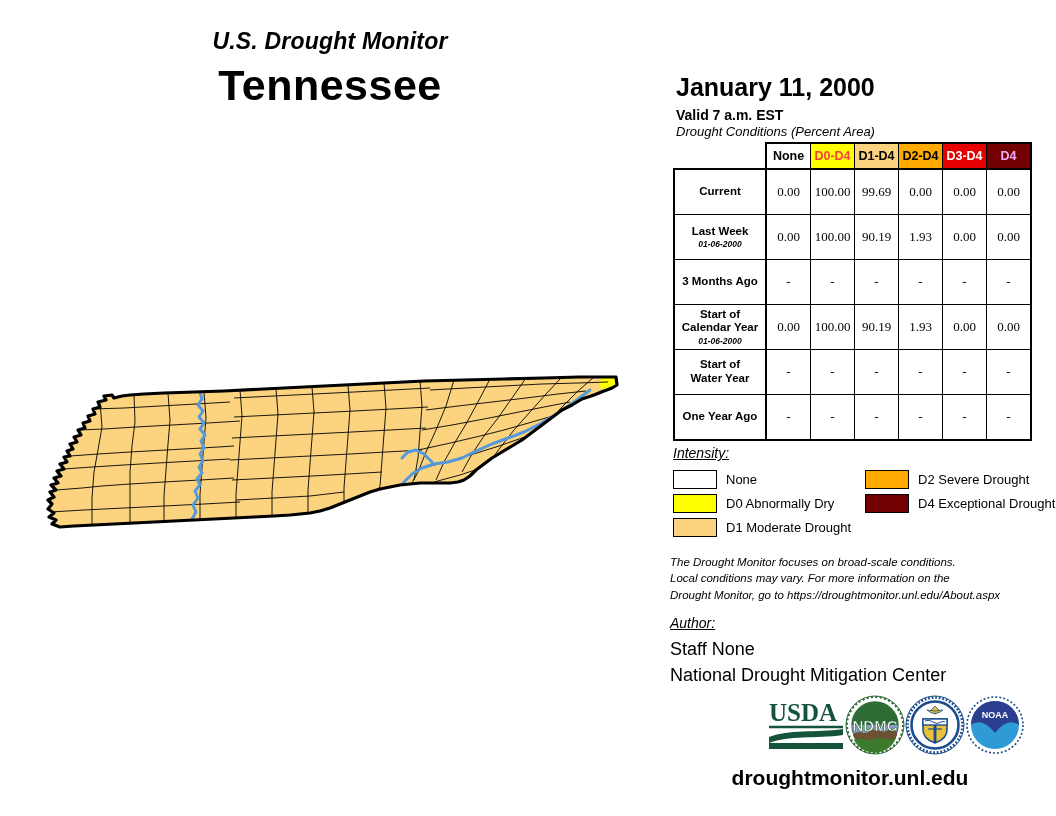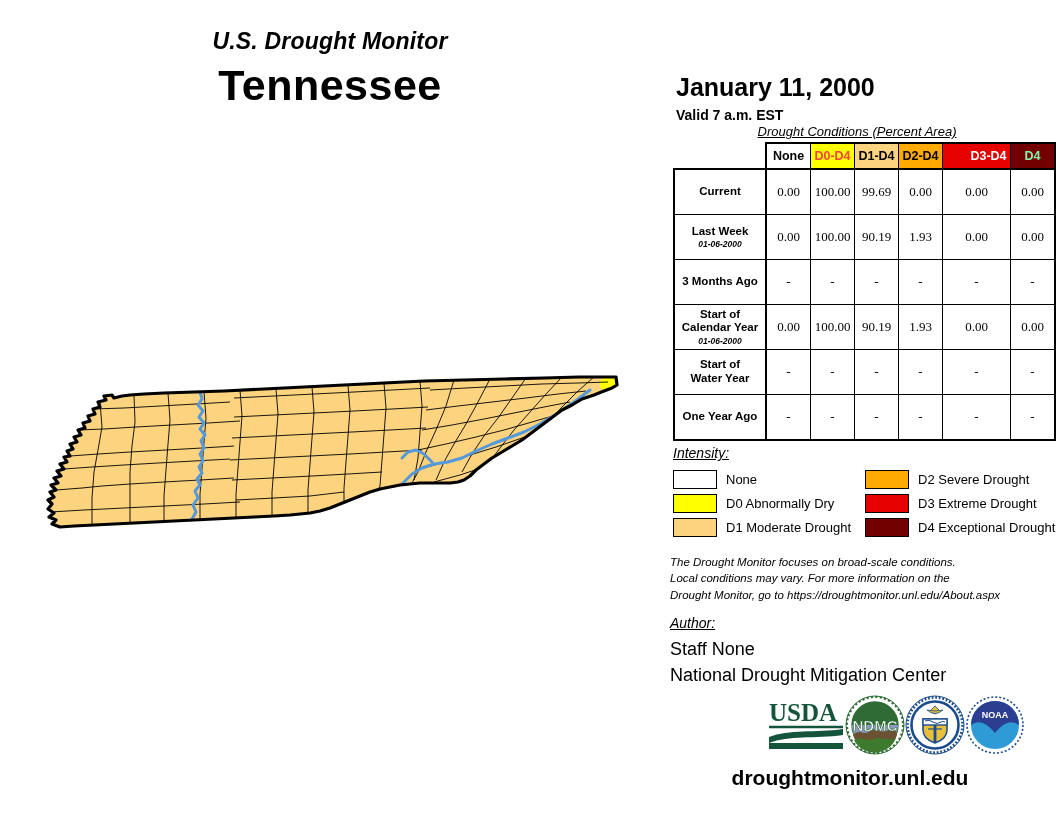--- a/index.html
+++ b/index.html
@@ -61,24 +61,22 @@
     font-weight: bold;
     margin-top: 5px;
   }
 
   
   #table-caption {
     position: absolute;
     left: 676px;
     top: 124px;
     width: 362px;
-    text-align: center;
     font-size: 13px;
     font-style: italic;
-    text-decoration: underline;
   }
   #cond-table {
     position: absolute;
     left: 673px;
     top: 142px;
     border-collapse: collapse;
     font-size: 12px;
   }
   #cond-table td, #cond-table th {
     border: 1px solid #000000;
@@ -230,22 +228,22 @@
 
 <div id="table-caption">Drought Conditions (Percent Area)</div>
 <table id="cond-table">
   <thead>
     <tr>
       <th class="rowhead-blank"></th>
     <th class="hdr-first" style="background: rgb(255, 255, 255); color: rgb(0, 0, 0);">None</th>
         <th class="hdr-mid" style="background: rgb(255, 255, 0); color: #ef4444;">D0-D4</th>
         <th class="hdr-mid" style="background: rgb(252, 211, 127); color: rgb(0, 0, 0);">D1-D4</th>
         <th class="hdr-mid" style="background: rgb(255, 170, 0); color: rgb(0, 0, 0);">D2-D4</th>
-        <th class="hdr-mid" style="background: rgb(230, 0, 0); color: rgb(255, 255, 255); padding-left: 24px;">D3-D4</th>
-        <th class="hdr-last" style="background: rgb(115, 0, 0); color: #86efac;">D4</th>
+        <th class="hdr-mid" style="background: rgb(230, 0, 0); color: rgb(255, 255, 255);">D3-D4</th>
+        <th class="hdr-last" style="background: rgb(115, 0, 0); color: #f0abfc;">D4</th>
       </tr>
   </thead>
   <tbody id="table-body">
       <tr class="first-body">
         <td class="rowlabel"><span>Current</span></td>
         <td class="val">0.00</td>
         <td class="val">100.00</td>
         <td class="val">99.69</td>
         <td class="val">0.00</td>
         <td class="val">0.00</td>
@@ -313,24 +311,20 @@
       <span class="swatch" style="background: rgb(252, 211, 127);"></span>
       <span class="legend-label">D1 Moderate Drought</span>
     </div>
   </div>
 <div id="legend-right" class="legend-col">
     <div class="legend-row">
       <span class="swatch" style="background: rgb(255, 170, 0);"></span>
       <span class="legend-label">D2 Severe Drought</span>
     </div>
     <div class="legend-row">
-      <span class="swatch" style="background: rgb(230, 0, 0);"></span>
-      <span class="legend-label">D3 Extreme Drought</span>
-    </div>
-    <div class="legend-row">
       <span class="swatch" style="background: rgb(115, 0, 0);"></span>
       <span class="legend-label">D4 Exceptional Drought</span>
     </div>
   </div>
 
 <div id="disclaimer">
   <div>The Drought Monitor focuses on broad-scale conditions.</div>
   <div>Local conditions may vary. For more information on the</div>
   <div>Drought Monitor, go to https://droughtmonitor.unl.edu/About.aspx</div>
 </div>

